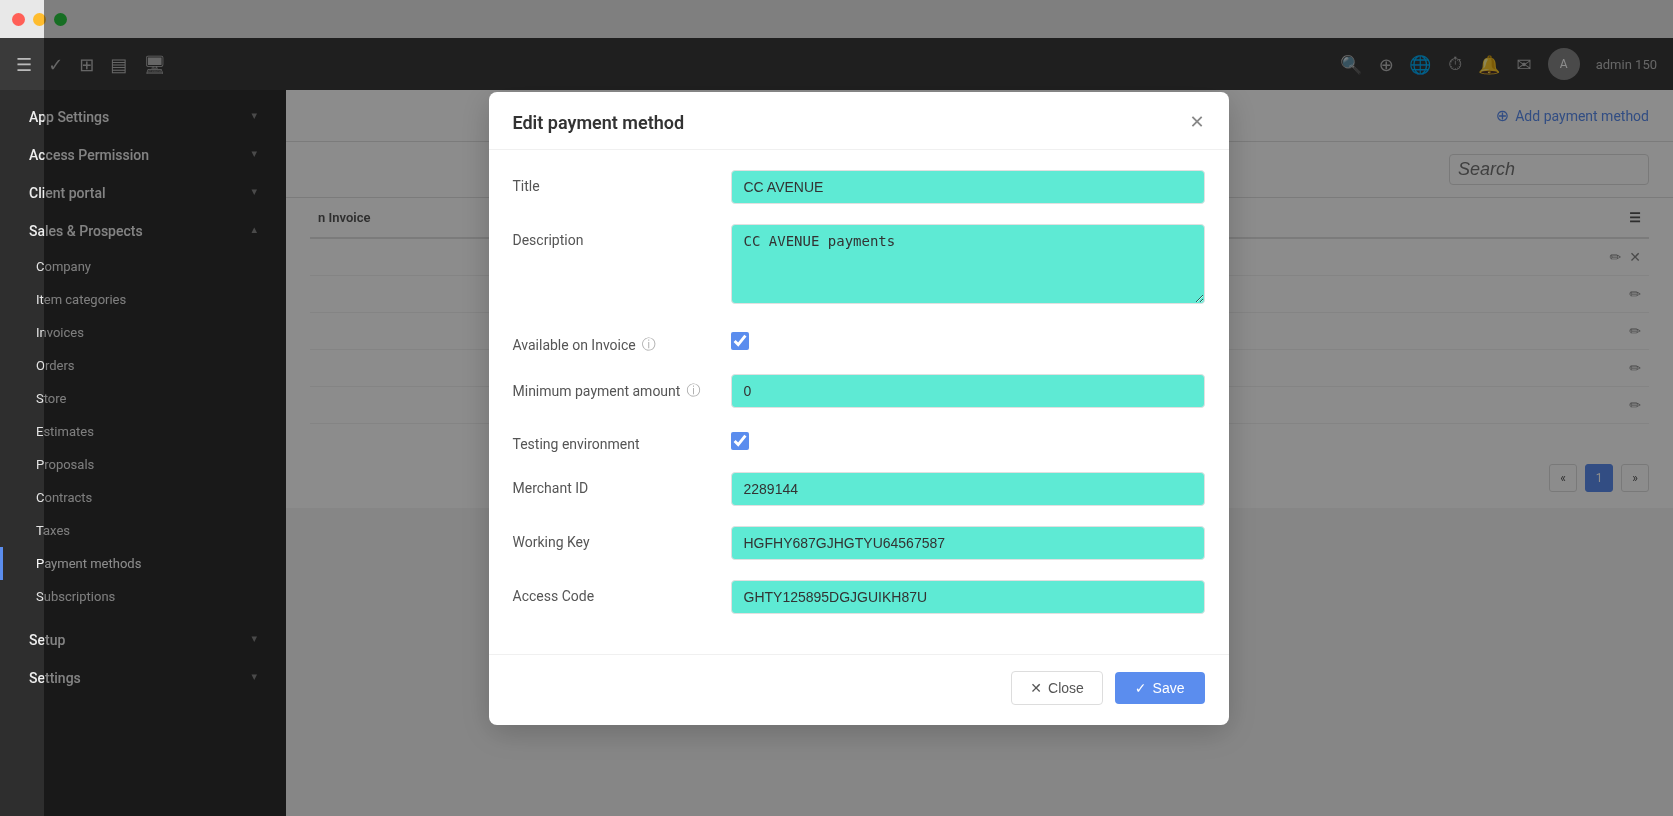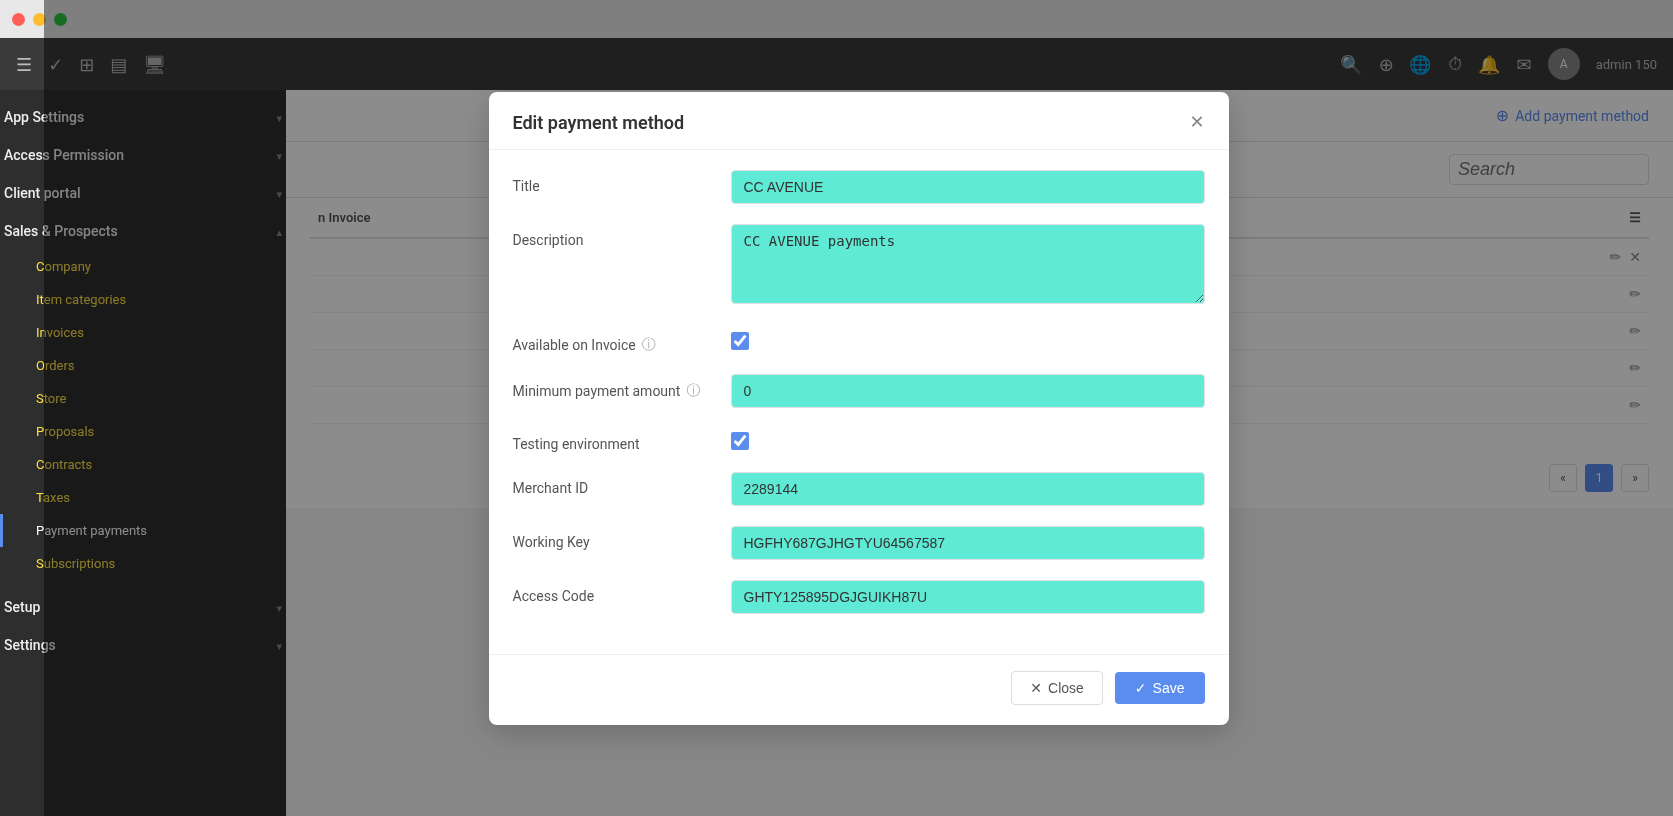--- a/index.html
+++ b/index.html
@@ -84,36 +84,36 @@
       color: #ccc;
       overflow-y: auto;
       flex-shrink: 0;
       padding: 8px 0;
     }
     .sidebar-section {
       padding: 0;
     }
     .sidebar-item {
       display: flex;
-      align-items: flex-end;
+      align-items: flex-start;
       justify-content: space-between;
-      padding: 11px 4px;
+      padding: 11px 29px;
       font-size: 14px;
       color: #ccc;
       cursor: pointer;
     }
     .sidebar-item.section-header {
       font-weight: 500;
       color: #eee;
       font-size: 14px;
     }
     .sidebar-sub-item {
       padding: 9px 20px 9px 36px;
       font-size: 13px;
-      color: #fde047;
+      color: #e5e5e5;
       cursor: pointer;
       display: block;
     }
     .sidebar-sub-item.active {
       color: #fff;
       border-left: 3px solid #5b8dee;
       padding-left: 33px;
     }
     .chevron { font-size: 11px; color: #888; }
 
@@ -402,24 +402,25 @@
         <div class="sidebar-item section-header">
           <span>Sales &amp; Prospects</span>
           <span class="chevron">▴</span>
         </div>
 
         <span class="sidebar-sub-item">Company</span>
         <span class="sidebar-sub-item">Item categories</span>
         <span class="sidebar-sub-item">Invoices</span>
         <span class="sidebar-sub-item">Orders</span>
         <span class="sidebar-sub-item">Store</span>
+        <span class="sidebar-sub-item">Estimates</span>
         <span class="sidebar-sub-item">Proposals</span>
         <span class="sidebar-sub-item">Contracts</span>
         <span class="sidebar-sub-item">Taxes</span>
-        <span class="sidebar-sub-item active">Payment payments</span>
+        <span class="sidebar-sub-item active">Payment methods</span>
         <span class="sidebar-sub-item">Subscriptions</span>
 
         <div class="sidebar-item section-header" style="margin-top:8px;">
           <span>Setup</span>
           <span class="chevron">▾</span>
         </div>
         <div class="sidebar-item section-header">
           <span>Settings</span>
           <span class="chevron">▾</span>
         </div>

